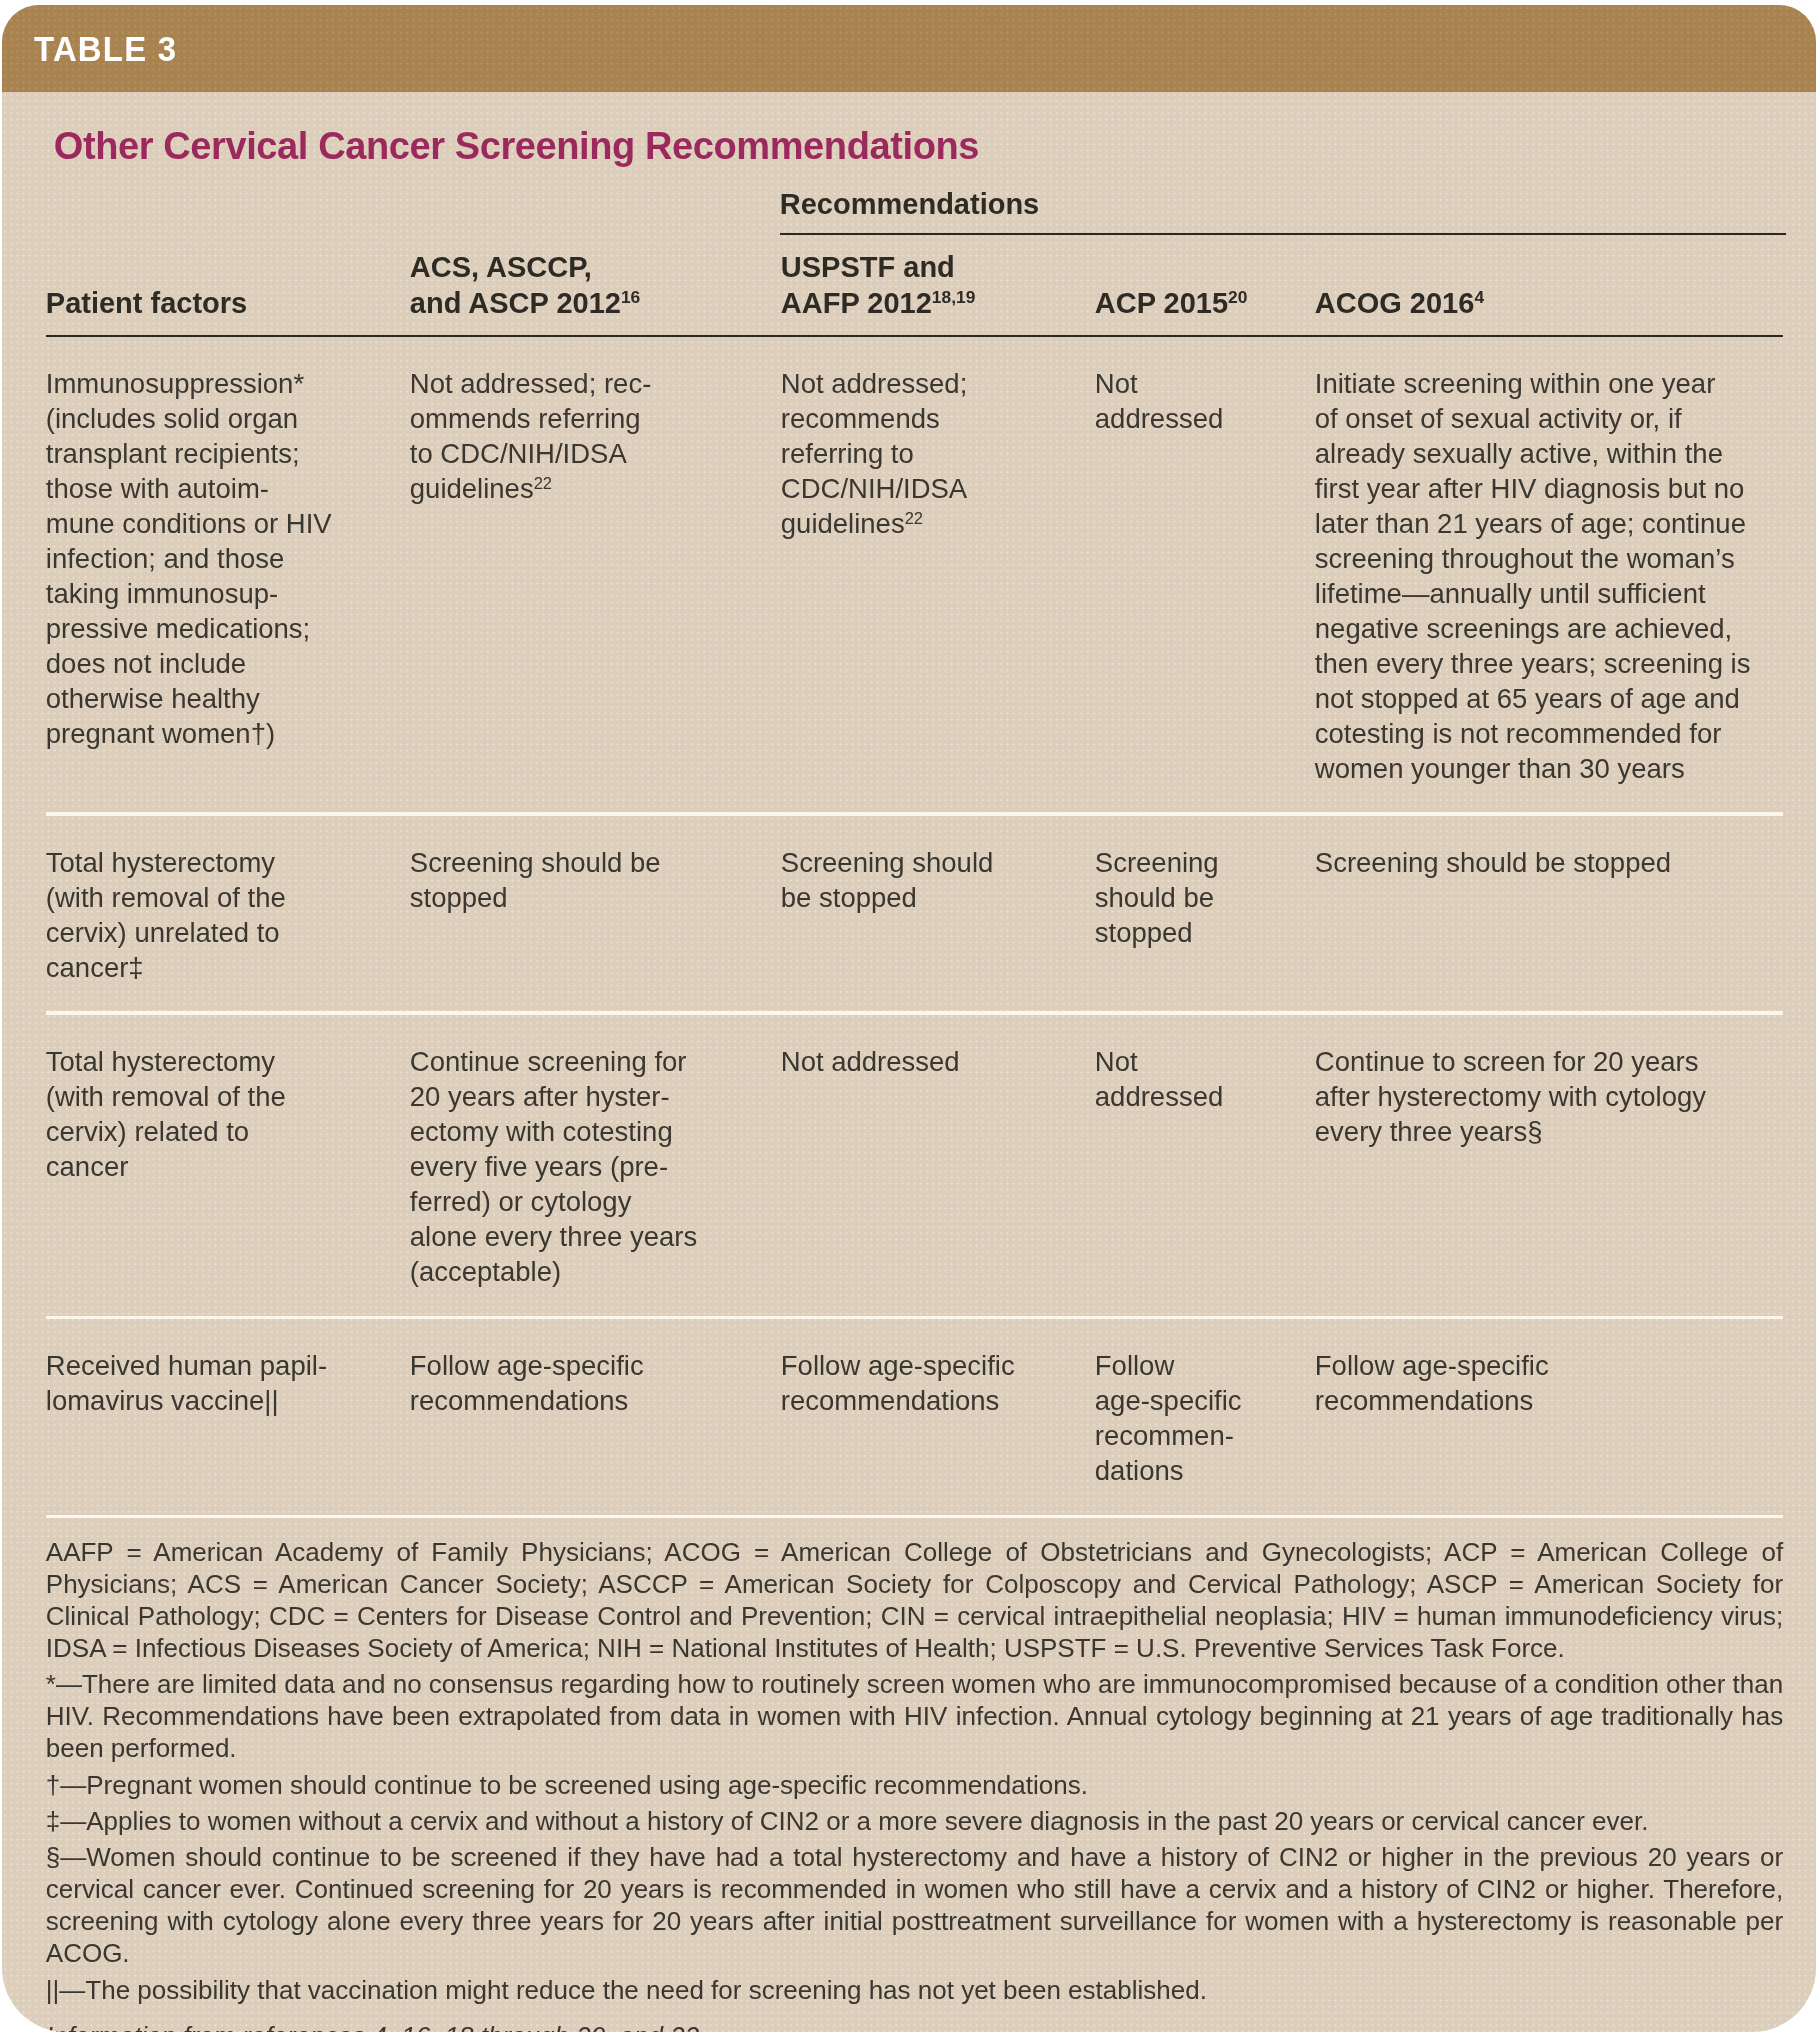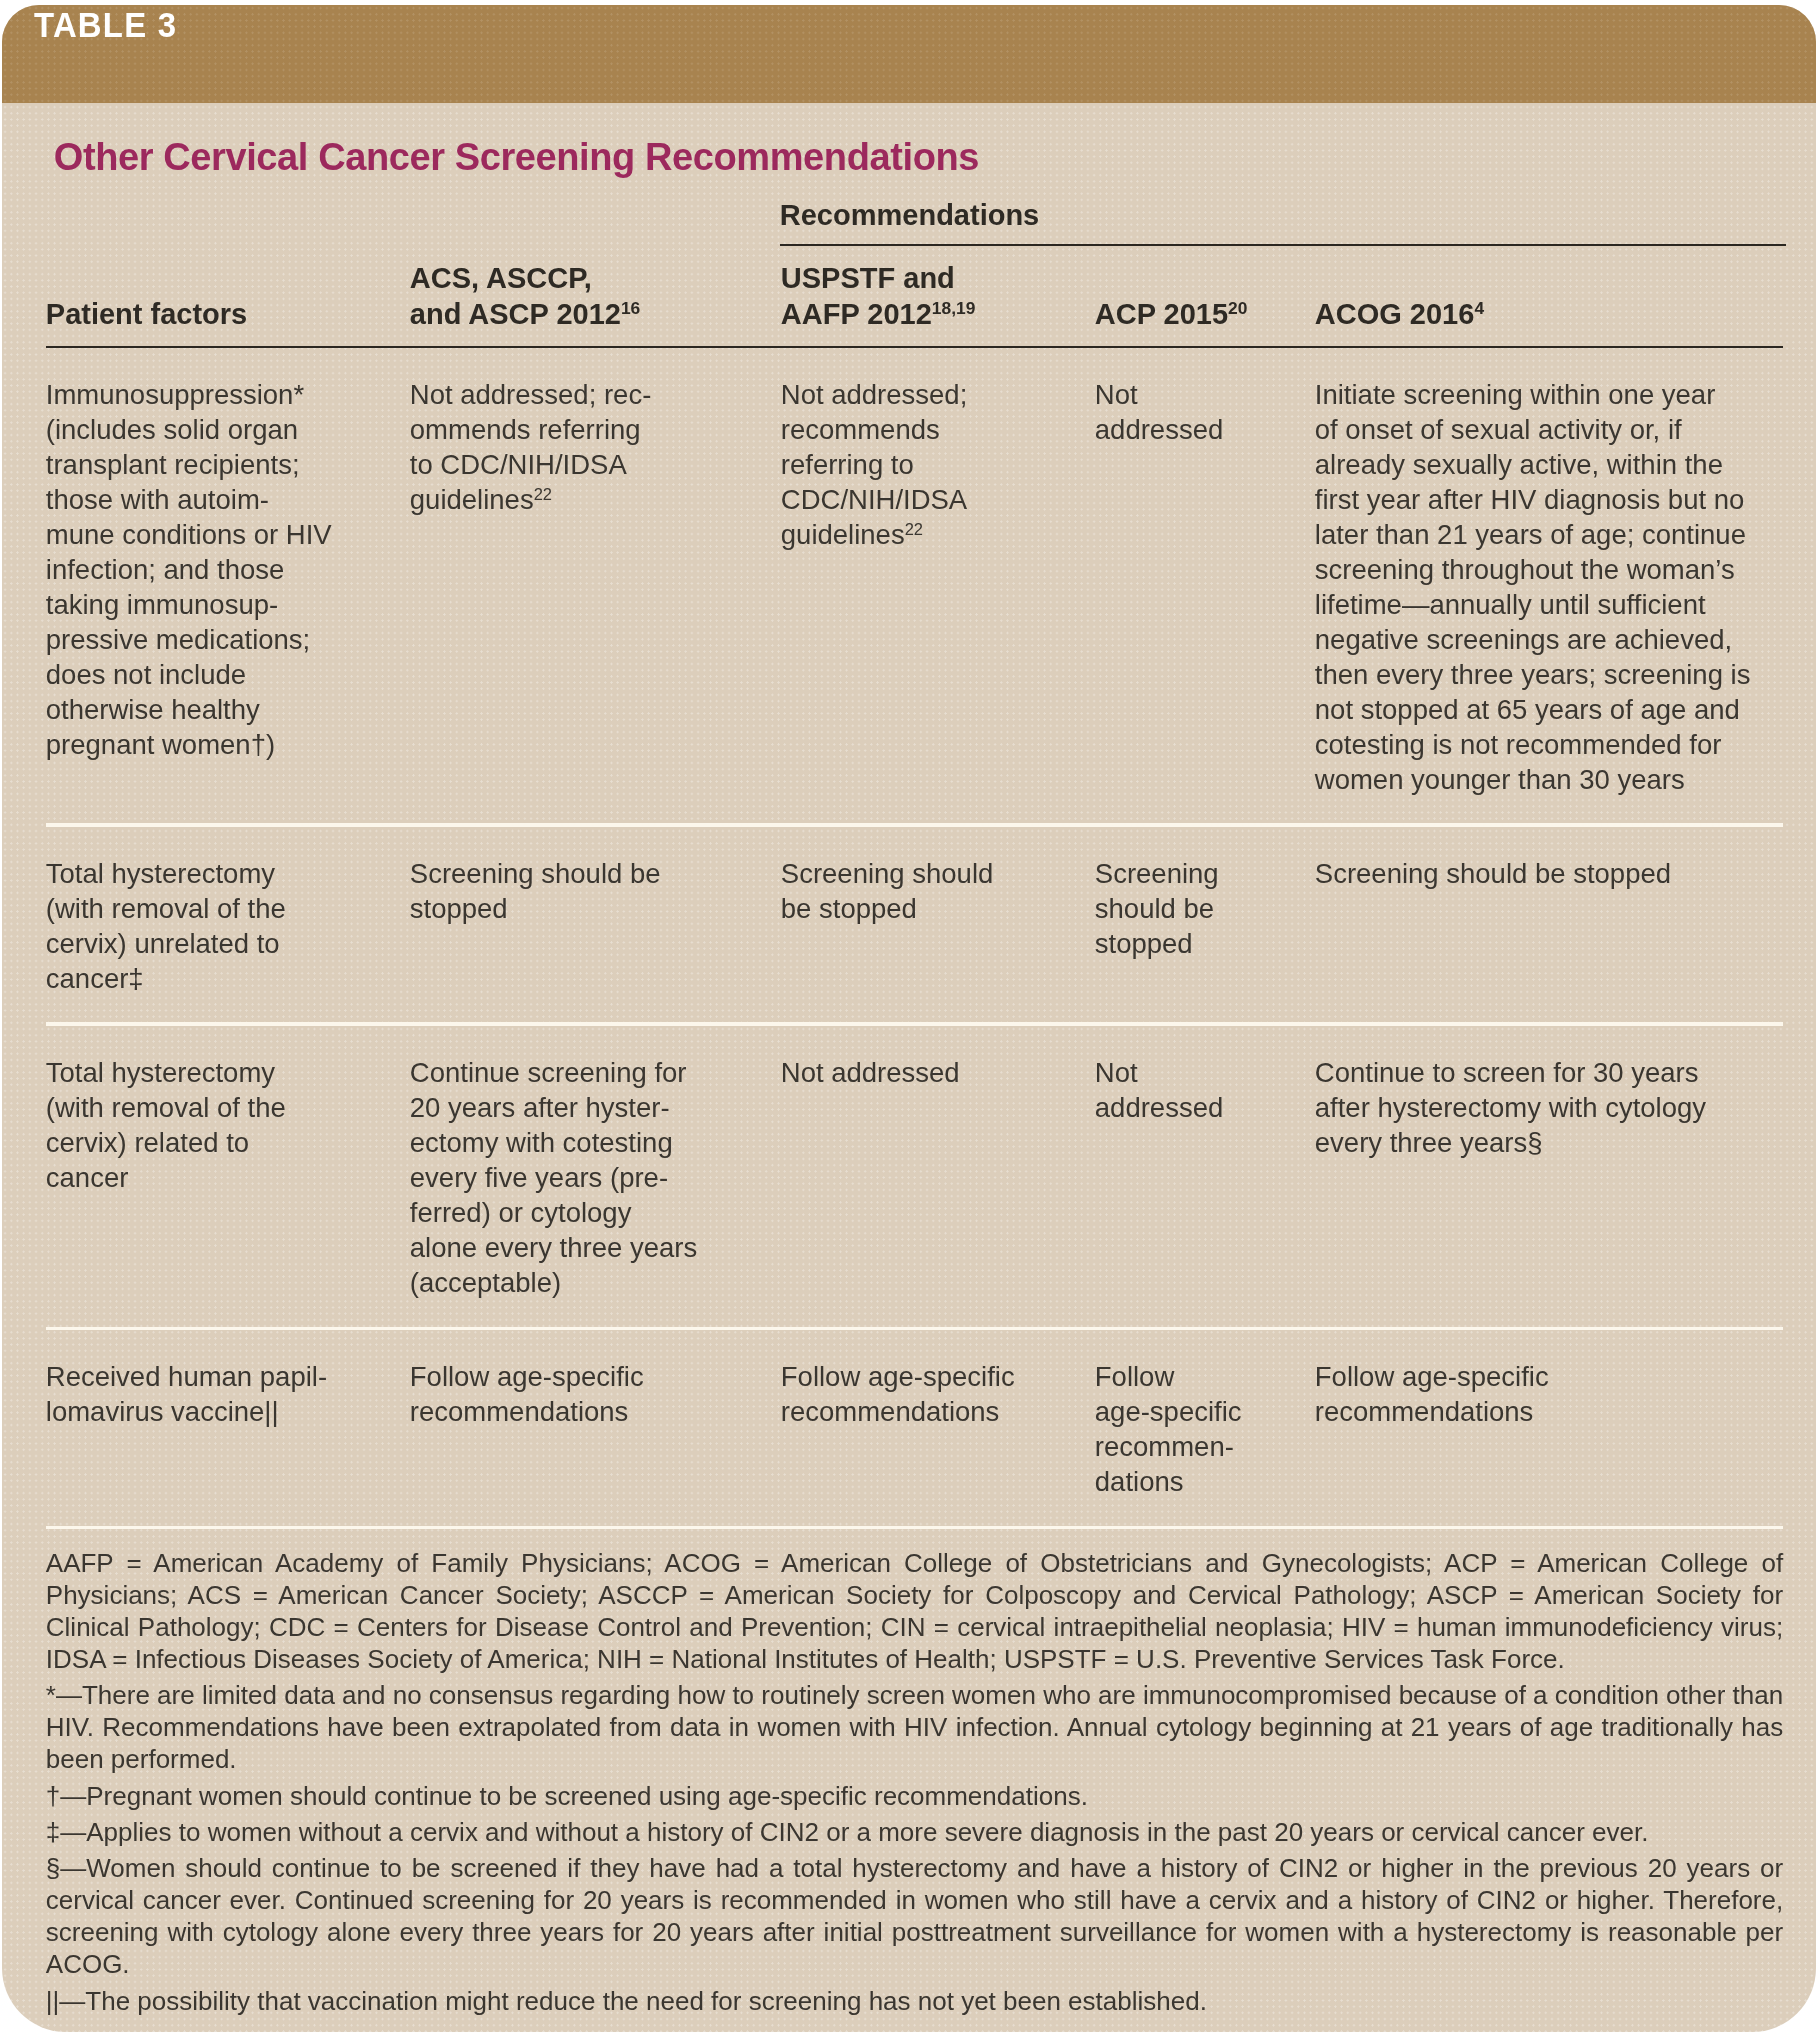--- a/index.html
+++ b/index.html
@@ -13,21 +13,21 @@
     background-color:#dccebb;
     background-image:radial-gradient(rgba(255,255,255,0.32) 1.1px,transparent 1.2px);
     background-size:6.2px 6.2px;
     border-radius:37px 37px 64px 64px;
     overflow:hidden;
   }
   .card-header{
     background-color:#a8834f;
     background-image:radial-gradient(rgba(255,255,255,0.12) 1.1px,transparent 1.2px);
     background-size:6.2px 6.2px;
-    height:98px;display:flex;align-items:flex-start;padding-left:32px;
+    height:87px;display:flex;align-items:center;padding-left:32px;
   }
   .header-label{
     color:#ffffff;font-size:35px;font-weight:bold;letter-spacing:1.3px;
     transform:scaleX(0.94);transform-origin:left center;
   }
   .card-body{padding:0 33px 0 44px;}
   .title{
     margin:34px 0 0 8px;font-size:38px;line-height:41px;font-weight:bold;color:#9c295d;
     letter-spacing:-0.4px;
   }
@@ -143,21 +143,21 @@
       <div class="cell"><span>Continue screening for
 20 years after hyster-
 ectomy with cotesting
 every five years (pre-
 ferred) or cytology
 alone every three years
 (acceptable)</span></div>
       <div class="cell"><span>Not addressed</span></div>
       <div class="cell"><span>Not
 addressed</span></div>
-      <div class="cell"><span>Continue to screen for 30 years
+      <div class="cell"><span>Continue to screen for 20 years
 after hysterectomy with cytology
 every three years§</span></div>
     </div>
     <div class="rule"></div>
 
     <div class="trow">
       <div class="cell"><span>Received human papil-
 lomavirus vaccine||</span></div>
       <div class="cell"><span>Follow age-specific
 recommendations</span></div>

